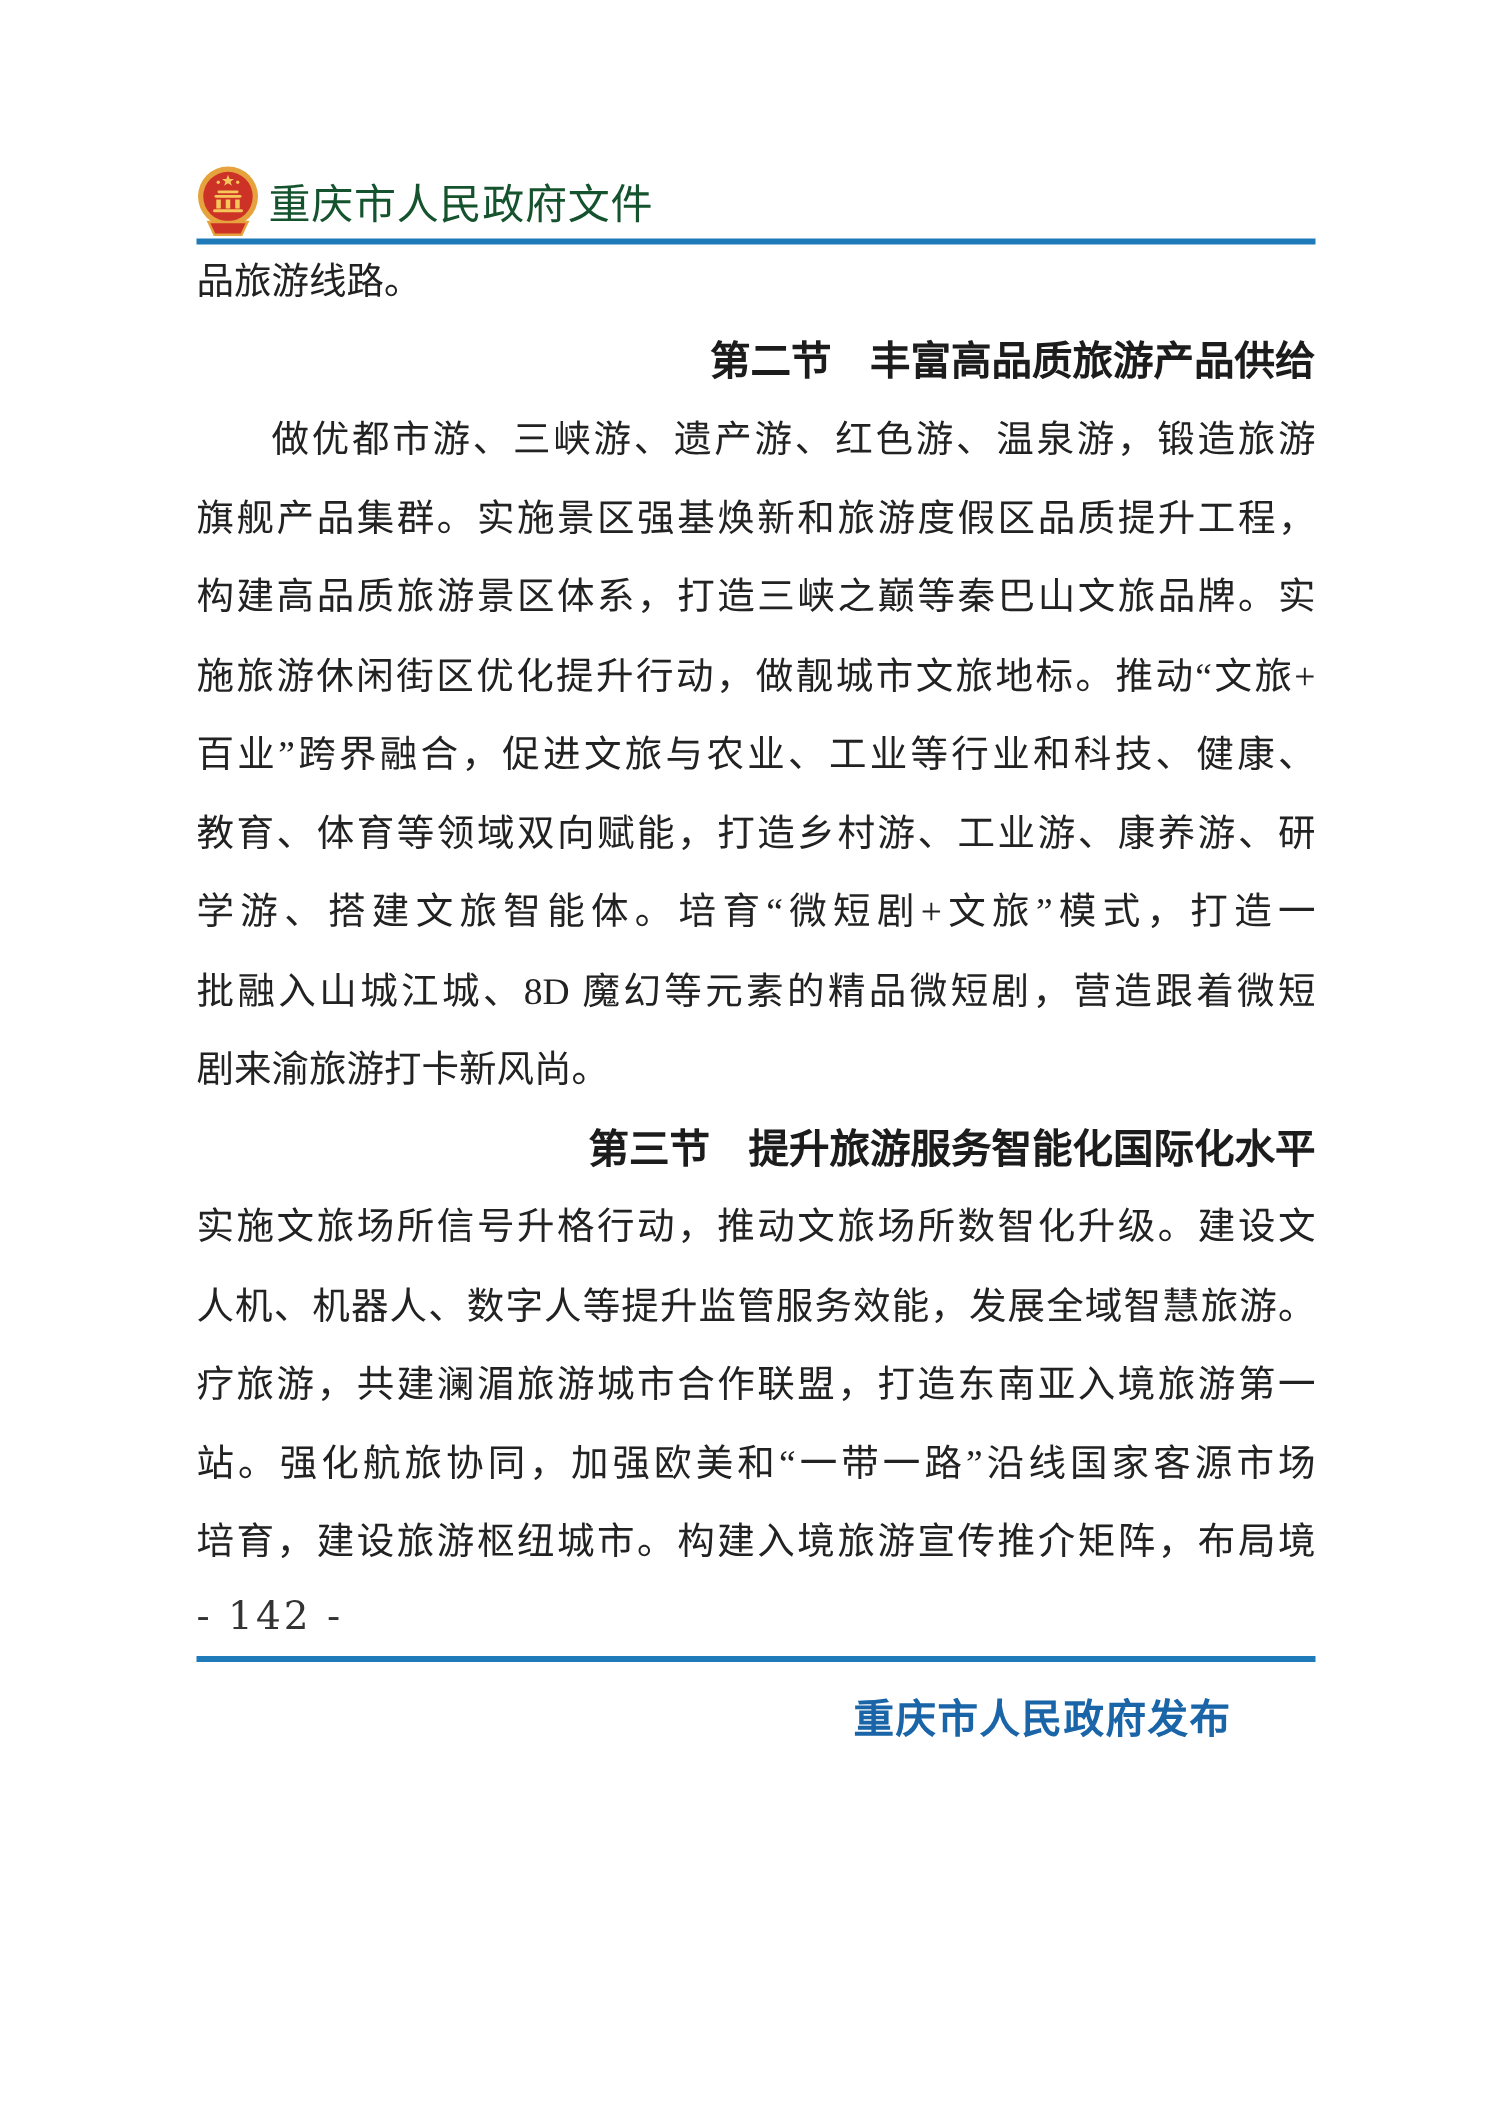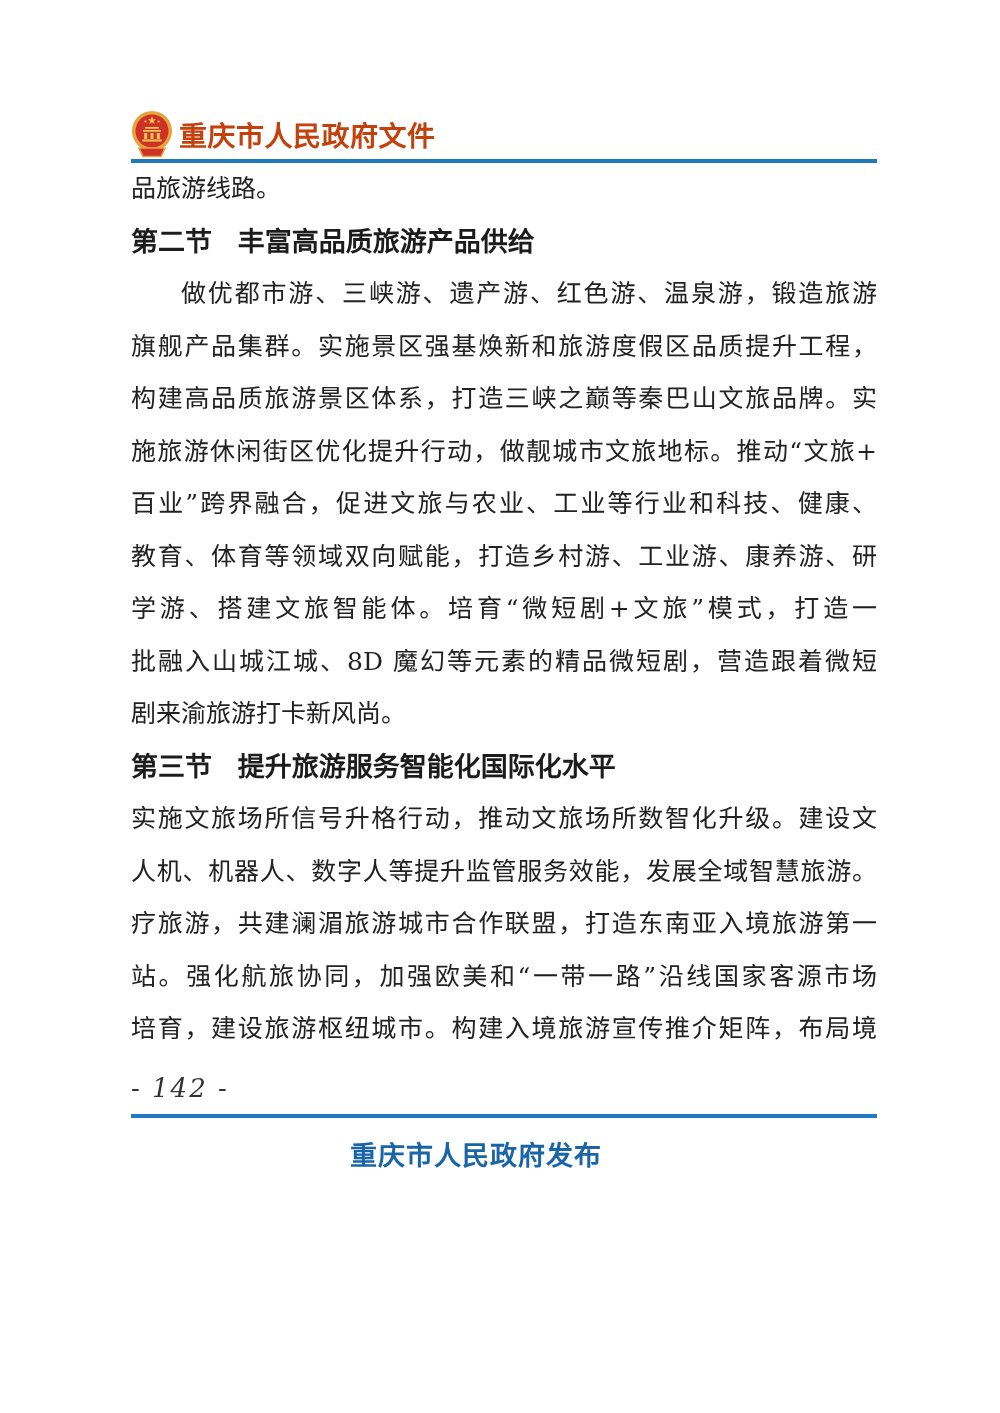--- a/index.html
+++ b/index.html
@@ -16,55 +16,56 @@
     padding: 0 123px 0 131px;
   }
   
   .doc-header { margin-top: 110px; }
   .header-row {
     display: flex; align-items: center; gap: 6px; height: 48px;
   }
   .emblem { width: 42px; height: 48px; flex: 0 0 auto; }
   .header-title {
     font-family: "Liberation Sans", "DejaVu Sans", sans-serif;
-    font-size: 28px; font-weight: 700;
-    color: #c2410c; letter-spacing: 0.5px;
+    font-size: 28px; font-weight: 400;
+    color: #14532d; letter-spacing: 0.5px;
     white-space: nowrap;
   }
   .rule { height: 4px; background: #1e7ab9; }
   .doc-header .rule { margin-top: 1px; }
   
   .doc-body { font-size: 25px; }
   .line {
     height: 52.5px; line-height: 52.5px;
     white-space: nowrap;
+    font-family: Liberation Serif, serif;
   }
   .line.fill {
     white-space: normal;
     text-align: justify;
     text-align-last: justify;
   }
   .line.indent { text-indent: 50px; }
   .section-heading {
     margin: 0; height: 52.5px; line-height: 52.5px;
-    text-align: left;
+    text-align: right;
     font-size: 27px; font-weight: 700; color: #1c1c1c;
   }
   .section-heading .sec-label { margin-right: 0.95em; }
   
   .doc-footer { }
   .page-number {
-    margin-top: 18px;
+    margin-top: 8px;
     font-size: 26px; line-height: 28px;
-    color: #333333; letter-spacing: 2px; font-style: italic;
+    color: #333333; letter-spacing: 2px;
   }
   .doc-footer .rule { margin-top: 12px; }
   .publisher {
     margin-top: 16px;
-    text-align: center; padding-right: 56px;
+    text-align: right; padding-right: 56px;
     font-family: "Liberation Sans", "DejaVu Sans", sans-serif;
     font-size: 27px; font-weight: 700;
     color: #1a64a8; letter-spacing: 1px;
   }
 </style>
 </head>
 <body>
 
 <div class="page">
 

